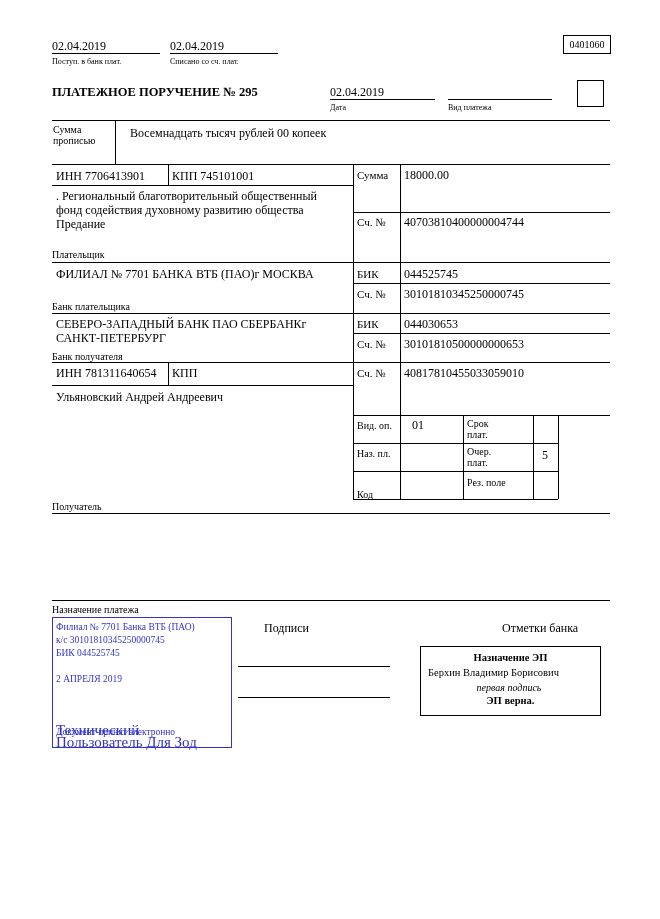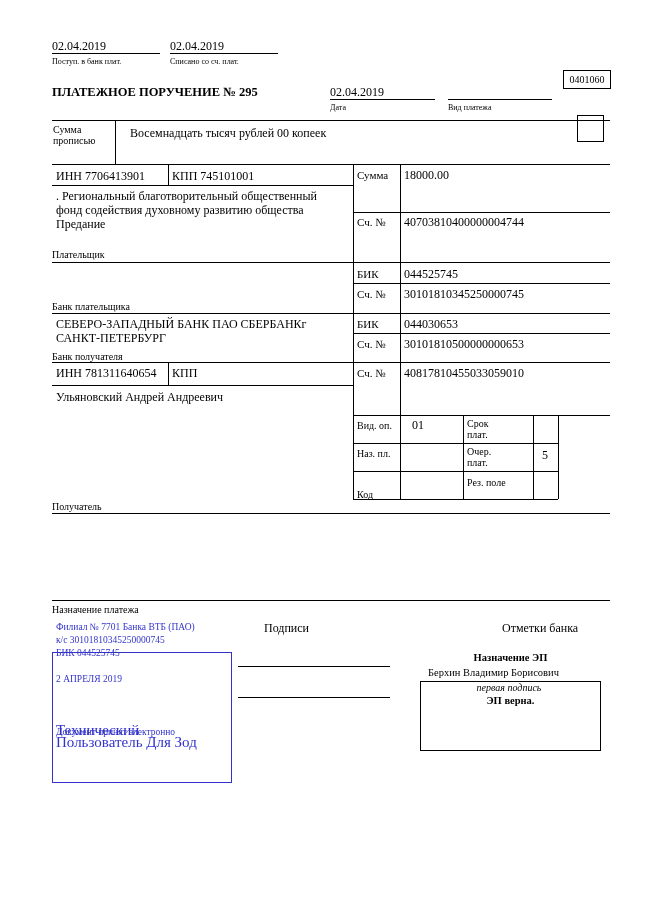--- a/index.html
+++ b/index.html
@@ -10,21 +10,21 @@
   }
   .grid-svg { position:absolute; left:0; top:0; pointer-events:none; }
   .t { position:absolute; font-size:12px; line-height:14px; white-space:nowrap; }
   .wrap { white-space:normal; }
   .small { font-size:8px; line-height:9px; }
   .lbl { font-size:10px; line-height:11px; }
   .mid { font-size:11px; line-height:13px; }
   .b { font-weight:bold; }
   .i { font-style:italic; }
   .ctr { text-align:center; }
-  .box { position:absolute; border:1px solid #000;margin-top:35px; }
+  .box { position:absolute; border:1px solid #000; }
   .blue { color:#3333cc; }
   .bluebox { border-color:#3333cc; }
   .codebox { font-size:10px; line-height:17px; text-align:center; }
   .stamp-t { font-size:10.5px; line-height:12px; }
 </style>
 </head>
 <body>
 
 <div class="page">
 
@@ -83,20 +83,21 @@
   <div class="t" style="left:56px; top:169px;">ИНН 7706413901</div>
   <div class="t" style="left:172px; top:169px;">КПП 745101001</div>
   <div class="t mid" style="left:357px; top:169px;">Сумма</div>
   <div class="t" style="left:404px; top:168px;">18000.00</div>
 
   <div class="t wrap" style="left:56px; top:189px; width:290px;">. Региональный благотворительный общественный фонд содействия духовному развитию общества Предание</div>
   <div class="t mid" style="left:357px; top:216px;">Сч. №</div>
   <div class="t" style="left:404px; top:215px;">40703810400000004744</div>
   <div class="t lbl" style="left:52px; top:249px;">Плательщик</div>
 
+  <div class="t" style="left:56px; top:267px;">ФИЛИАЛ № 7701 БАНКА ВТБ (ПАО)г МОСКВА</div>
   <div class="t mid" style="left:357px; top:268px;">БИК</div>
   <div class="t" style="left:404px; top:267px;">044525745</div>
   <div class="t mid" style="left:357px; top:288px;">Сч. №</div>
   <div class="t" style="left:404px; top:287px;">30101810345250000745</div>
   <div class="t lbl" style="left:52px; top:301px;">Банк плательщика</div>
 
   <div class="t wrap" style="left:56px; top:317px; width:290px;">СЕВЕРО-ЗАПАДНЫЙ БАНК ПАО СБЕРБАНКг САНКТ-ПЕТЕРБУРГ</div>
   <div class="t mid" style="left:357px; top:318px;">БИК</div>
   <div class="t" style="left:404px; top:317px;">044030653</div>
   <div class="t mid" style="left:357px; top:338px;">Сч. №</div>

